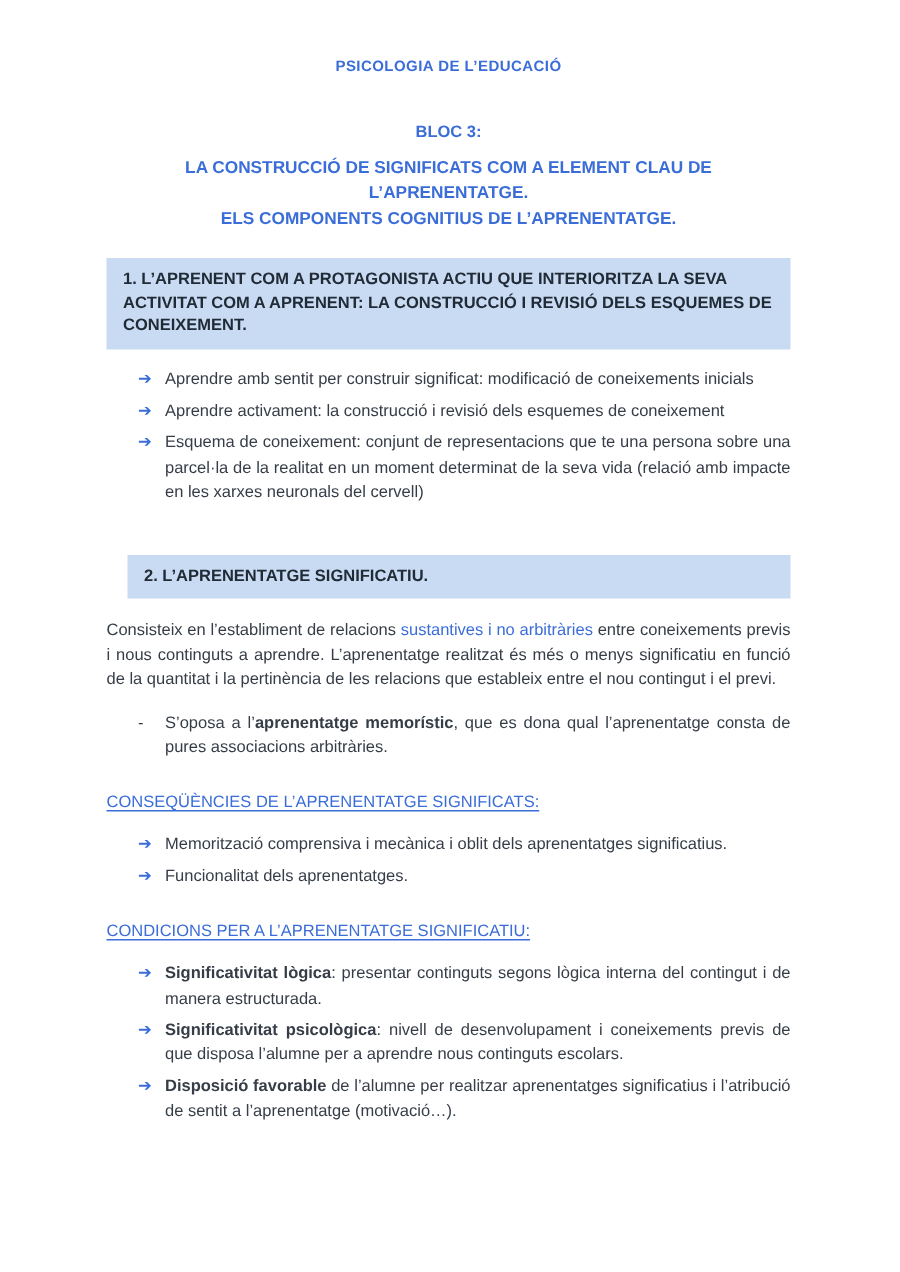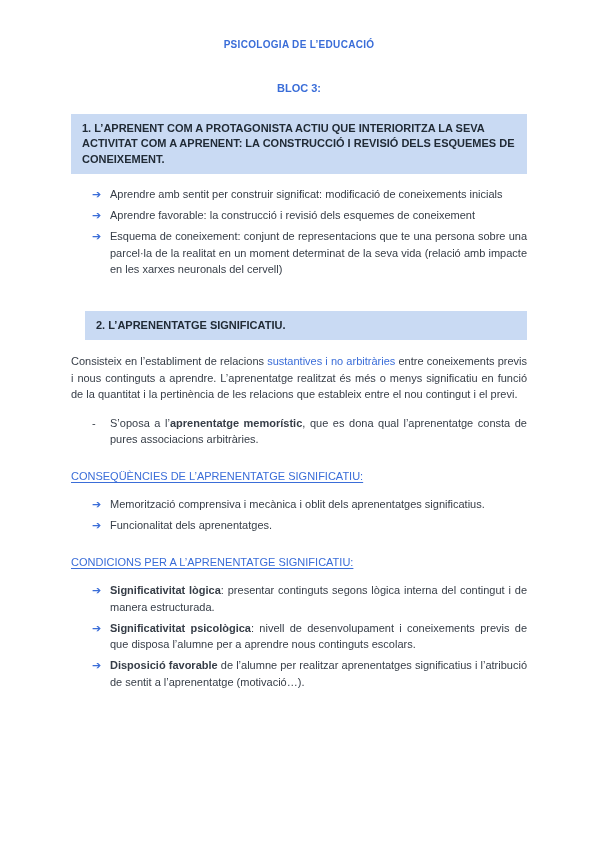--- a/index.html
+++ b/index.html
@@ -52,48 +52,52 @@
 </style>
 </head>
 <body>
 
 <div class="page">
 
   <div class="course-header">PSICOLOGIA DE L’EDUCACIÓ</div>
 
   <div class="bloc-title">BLOC 3:</div>
 
+  <div class="subtitle">
+    <div>LA CONSTRUCCIÓ DE SIGNIFICATS COM A ELEMENT CLAU DE L’APRENENTATGE.</div>
+    <div>ELS COMPONENTS COGNITIUS DE L’APRENENTATGE.</div>
+  </div>
 
   <div class="band">1. L’APRENENT COM A PROTAGONISTA ACTIU QUE INTERIORITZA LA SEVA ACTIVITAT COM A APRENENT: LA CONSTRUCCIÓ I REVISIÓ DELS ESQUEMES DE CONEIXEMENT.</div>
 
   <div class="list">
     <div class="bullet">
       <span class="arrow">➔</span>
       <span class="btxt"><span class="u">Aprendre amb sentit per construir significat:</span><span> modificació de coneixements inicials</span></span>
     </div>
     <div class="bullet">
       <span class="arrow">➔</span>
-      <span class="btxt"><span class="u">Aprendre favorable:</span><span> la construcció i revisió dels esquemes de coneixement</span></span>
+      <span class="btxt"><span class="u">Aprendre activament:</span><span> la construcció i revisió dels esquemes de coneixement</span></span>
     </div>
     <div class="bullet">
       <span class="arrow">➔</span>
       <span class="btxt"><span class="u">Esquema de coneixement:</span><span> conjunt de representacions que te una persona sobre una parcel·la de la realitat en un moment determinat de la seva vida (relació amb impacte en les xarxes neuronals del cervell)</span></span>
     </div>
   </div>
 
   <div class="band single">2. L’APRENENTATGE SIGNIFICATIU.</div>
 
   <p class="para"><span>Consisteix en l’establiment de relacions </span><span class="blue">sustantives i no arbitràries</span><span> entre coneixements previs i nous continguts a aprendre. L’aprenentatge realitzat és més o menys significatiu </span><span class="u">en funció de la quantitat</span><span> i la </span><span class="u">pertinència de les relacions</span><span> que estableix entre el nou contingut i el previ.</span></p>
 
   <div class="bullet dash-item">
     <span class="dash">-</span>
     <span class="btxt"><span>S’oposa a l’</span><span class="b">aprenentatge memorístic</span><span>, que es dona qual l’aprenentatge consta de pures associacions arbitràries.</span></span>
   </div>
 
-  <div class="sec-heading">CONSEQÜÈNCIES DE L’APRENENTATGE SIGNIFICATIU:</div>
+  <div class="sec-heading">CONSEQÜÈNCIES DE L’APRENENTATGE SIGNIFICATS:</div>
 
   <div class="list">
     <div class="bullet">
       <span class="arrow">➔</span>
       <span class="btxt">Memorització comprensiva i mecànica i oblit dels aprenentatges significatius.</span>
     </div>
     <div class="bullet">
       <span class="arrow">➔</span>
       <span class="btxt">Funcionalitat dels aprenentatges.</span>
     </div>

